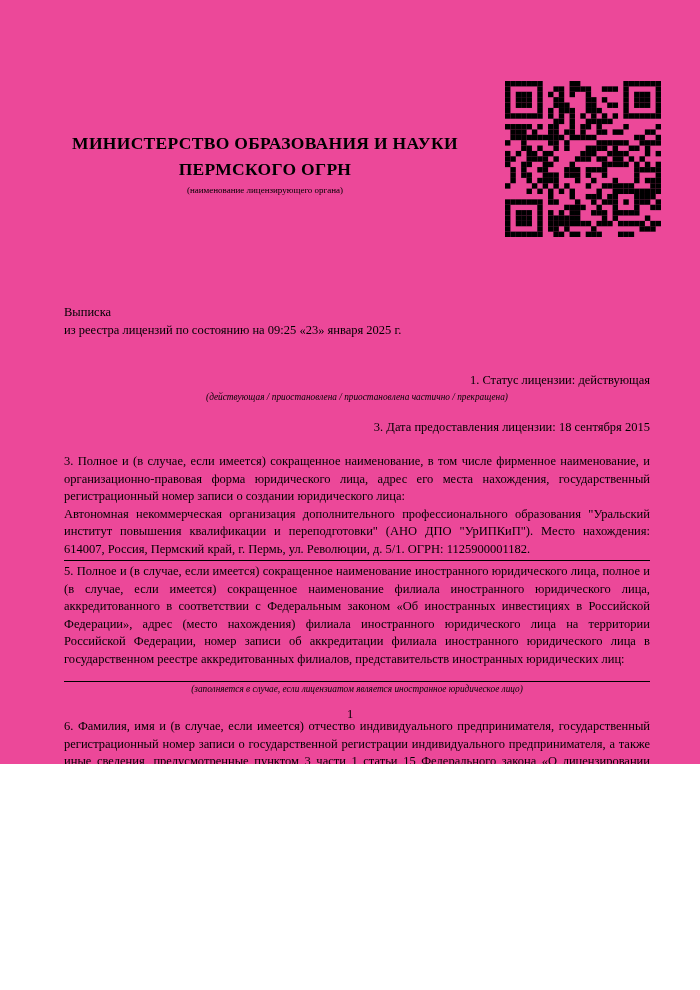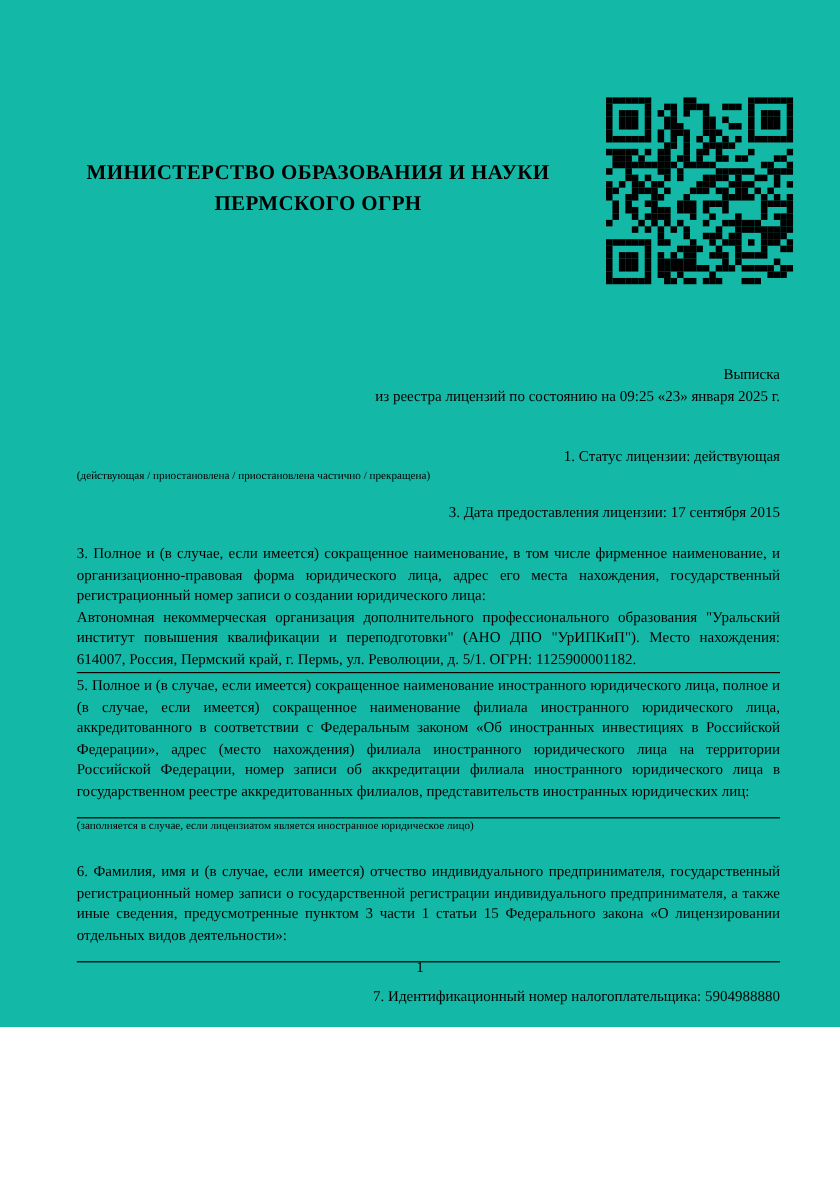--- a/index.html
+++ b/index.html
@@ -1,21 +1,21 @@
 <!DOCTYPE html>
 <html><head>
 <meta charset="utf-8">
 <style>
   * { box-sizing: border-box; }
   html, body { margin: 0; padding: 0; background: #ffffff; }
   .page {
     position: relative;
     width: 700px;
-    height: 856px;
-    background: #14b8a6;
+    height: 764px;
+    background: #ec4899;
     color: #000000;
     font-family: "Liberation Serif", "DejaVu Serif", serif;
     overflow: hidden;
   }
   .header-text {
     position: absolute;
     top: 130px;
     left: 40px;
     width: 450px;
     text-align: center;
@@ -42,29 +42,30 @@
   .content {
     position: absolute;
     top: 0;
     left: 64px;
     width: 586px;
     font-size: 12.5px;
     line-height: 17.5px;
   }
   .doc-title {
     margin-top: 303px;
-    text-align: right;
+    text-align: left;
     line-height: 18px;
   }
   .para { text-align: justify; }
   .line { text-align: right; }
   .note {
-    text-align: left;
+    text-align: center;
     font-size: 9.3px;
     line-height: 13px;
+    font-style: italic;
   }
   .rule {
     height: 0;
     border-bottom: 1.6px solid #000000;
   }
   .mt-item1 { margin-top: 33px; }
   .mt-note  { margin-top: 1px; }
   .mt-item2 { margin-top: 21px; }
   .mt-item3 { margin-top: 15px; }
   .mt-item4 { margin-top: 17px; }
@@ -85,20 +86,21 @@
   }
 </style>
 </head>
 <body>
 
 <div class="page">
 
   <div class="header-text">
     <div class="ministry-line">МИНИСТЕРСТВО ОБРАЗОВАНИЯ И НАУКИ</div>
     <div class="ministry-line">ПЕРМСКОГО ОГРН</div>
+    <div class="header-caption">(наименование лицензирующего органа)</div>
   </div>
 
   <div class="qr" id="qr">
       <svg width="156" height="156" viewBox="0 0 156 156">
         <rect x="0.00" y="0.00" width="5.43" height="5.43" fill="#000"></rect>
         <rect x="5.38" y="0.00" width="5.43" height="5.43" fill="#000"></rect>
         <rect x="10.76" y="0.00" width="5.43" height="5.43" fill="#000"></rect>
         <rect x="16.14" y="0.00" width="5.43" height="5.43" fill="#000"></rect>
         <rect x="21.52" y="0.00" width="5.43" height="5.43" fill="#000"></rect>
         <rect x="26.90" y="0.00" width="5.43" height="5.43" fill="#000"></rect>
@@ -530,21 +532,21 @@
 
     <div class="doc-title">
       <div>Выписка</div>
       <div>из реестра лицензий по состоянию на 09:25 «23» января 2025 г.</div>
     </div>
 
     <div class="line mt-item1">1. Статус лицензии: действующая</div>
     <div class="note mt-note">(действующая / приостановлена / приостановлена частично / прекращена)</div>
 
 
-    <div class="line mt-item3">3. Дата предоставления лицензии: 17 сентября 2015</div>
+    <div class="line mt-item3">3. Дата предоставления лицензии: 18 сентября 2015</div>
 
     <div class="para mt-item4">3. Полное и (в случае, если имеется) сокращенное наименование, в том числе фирменное наименование, и организационно-правовая форма юридического лица, адрес его места нахождения, государственный регистрационный номер записи о создании юридического лица:</div>
     <div class="para">Автономная некоммерческая организация дополнительного профессионального образования "Уральский институт повышения квалификации и переподготовки" (АНО ДПО "УрИПКиП"). Место нахождения: 614007, Россия, Пермский край, г. Пермь, ул. Революции, д. 5/1. ОГРН: 1125900001182.</div>
     <div class="rule mt-rule4"></div>
 
     <div class="para mt-item5">5. Полное и (в случае, если имеется) сокращенное наименование иностранного юридического лица, полное и (в случае, если имеется) сокращенное наименование филиала иностранного юридического лица, аккредитованного в соответствии с Федеральным законом «Об иностранных инвестициях в Российской Федерации», адрес (место нахождения) филиала иностранного юридического лица на территории Российской Федерации, номер записи об аккредитации филиала иностранного юридического лица в государственном реестре аккредитованных филиалов, представительств иностранных юридических лиц:</div>
     <div class="rule mt-rule5"></div>
     <div class="note mt-note">(заполняется в случае, если лицензиатом является иностранное юридическое лицо)</div>
 
     <div class="para mt-item6">6. Фамилия, имя и (в случае, если имеется) отчество индивидуального предпринимателя, государственный регистрационный номер записи о государственной регистрации индивидуального предпринимателя, а также иные сведения, предусмотренные пунктом 3 части 1 статьи 15 Федерального закона «О лицензировании отдельных видов деятельности»:</div>

